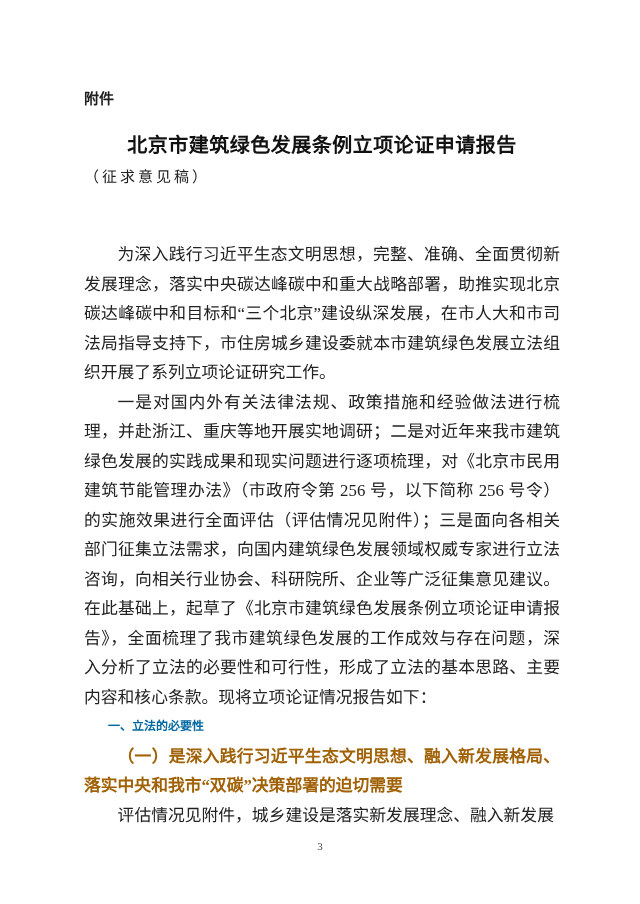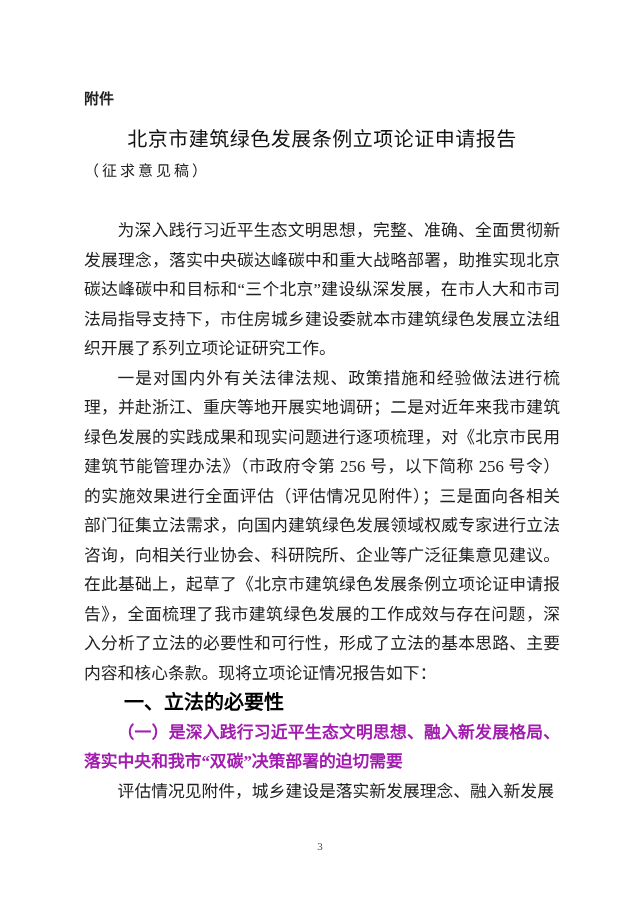--- a/index.html
+++ b/index.html
@@ -23,68 +23,68 @@
   }
   .attachment-label {
     margin-top: 90px;
     font-family: "Liberation Sans", "DejaVu Sans", sans-serif;
     font-weight: bold;
     font-size: 15px;
     line-height: 18px;
     color: #1f1f1f;
   }
   .doc-title {
-    margin-top: 19px;
+    margin-top: 25px;
     text-align: center;
     font-family: "Liberation Serif", "DejaVu Serif", serif;
-    font-weight: normal;
+    font-weight: bold;
     font-size: 20px;
     line-height: 25px;
     letter-spacing: 0.5px;
     color: #111111;
   }
   .doc-subtitle {
     margin-top: 9px;
     text-align: left;
     font-family: "Liberation Serif", "DejaVu Serif", serif;
     font-size: 15px;
     line-height: 20px;
     letter-spacing: 3px;
     color: #222222;
   }
   .body-text {
-    margin-top: 35px;
+    margin-top: 53px;
     font-family: "Liberation Serif", "DejaVu Serif", serif;
     font-size: 16.8px;
     line-height: 29.5px;
     text-align: justify;
     color: #222222;
   }
   .body-text p {
     margin: 0;
     text-indent: 2em;
   }
   .section-heading {
     margin: 0;
     text-indent: 2em;
     font-family: "Liberation Sans", "DejaVu Sans", sans-serif;
     font-weight: bold;
-    font-size: 20px;
+    font-size: 12px;
     line-height: 29.5px;
-    color: #000000;
+    color: #0369a1;
   }
   .subsection-heading {
     margin: 0;
     text-indent: 2em;
     font-family: "Liberation Serif", "DejaVu Serif", serif;
     font-weight: bold;
     font-size: 16.8px;
     line-height: 29.5px;
     text-align: justify;
-    color: #a21caf;
+    color: #a16207;
   }
   .page-number {
     position: absolute;
     left: 0;
     right: 0;
     top: 840px;
     text-align: center;
     font-family: "Liberation Serif", "DejaVu Serif", serif;
     font-size: 11px;
     color: #44484f;

